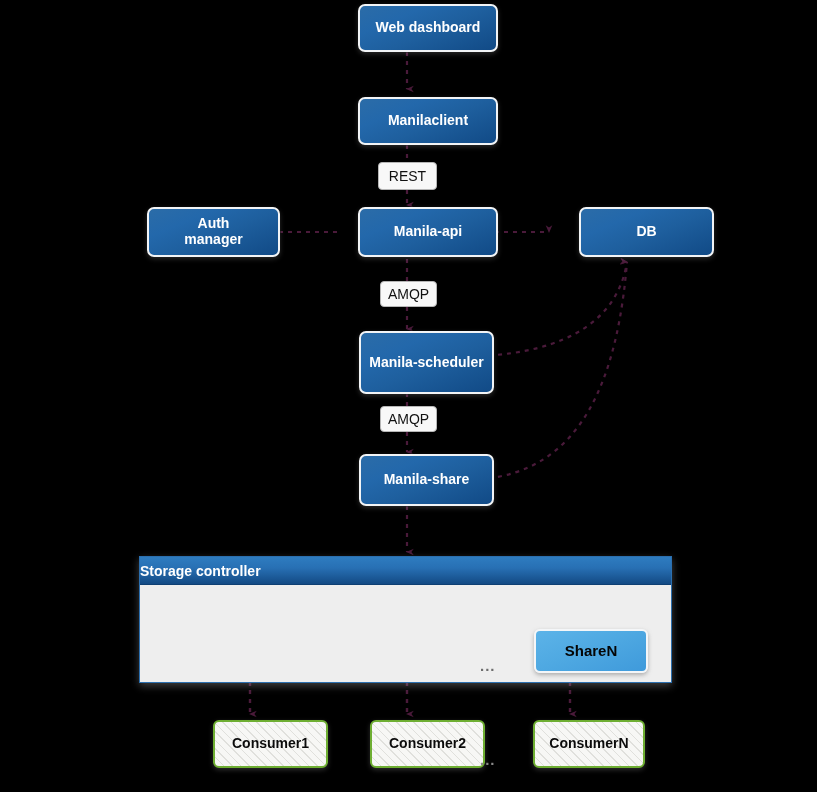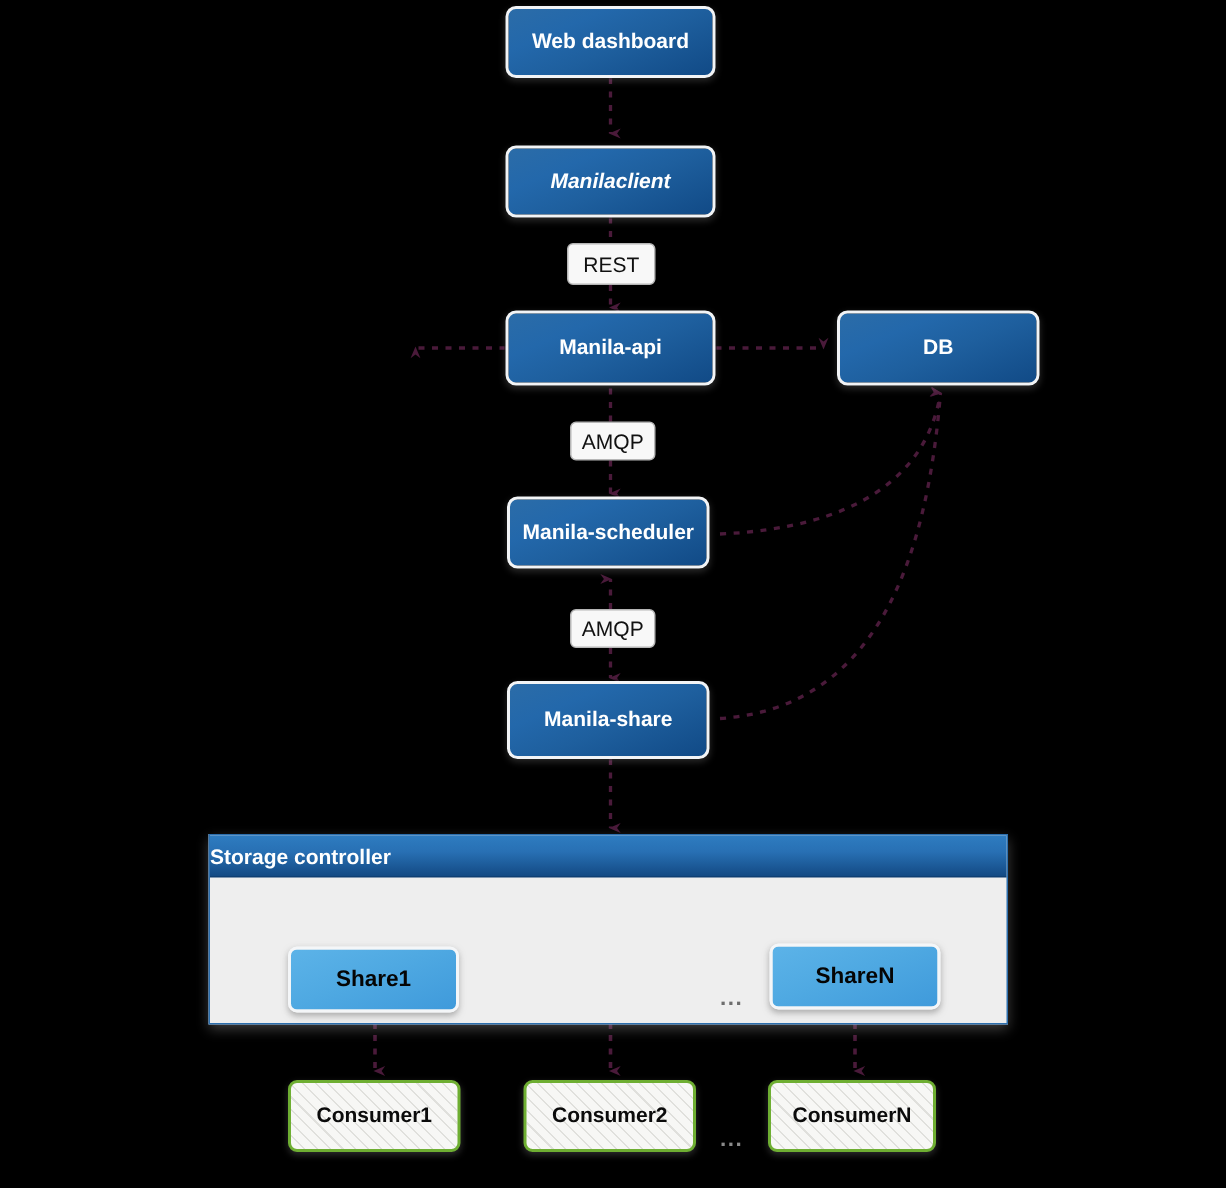--- a/index.html
+++ b/index.html
@@ -31,20 +31,21 @@
 
   
   .node {
     position: absolute;
     box-sizing: border-box;
     display: flex;
     align-items: center;
     justify-content: center;
     border-radius: 7px;
     line-height: 1.12;
+    margin-left: 21px;
   }
 
   
   .blue-box {
     background: linear-gradient(157deg, #2b6ca8 0%, #2368ab 28%, #1e5f9e 55%, #114a86 100%);
     border: 2px solid #f2f4f6;
     color: #ffffff;
     font-weight: bold;
     font-size: 14px;
     box-shadow: 0 2px 5px rgba(255,255,255,0.16), 0 0 0 1px rgba(0,0,0,0.5);
@@ -191,62 +192,63 @@
 
       <line x1="570" y1="686" x2="570" y2="656" marker-end="url(#arrow-solid-up)"></line>
       <line x1="570" y1="690" x2="570" y2="714" marker-end="url(#arrow-down)"></line>
     </g>
   </svg>
 
   <div class="node blue-box" style="left:337px; top:4px; width:140px; height:48px;">
     <span>Web dashboard</span>
   </div>
 
-  <div class="node blue-box" style="left:337px; top:97px; width:140px; height:48px;font-style:italic;">
+  <div class="node blue-box" style="left:337px; top:97px; width:140px; height:48px;">
     <span>Manilaclient</span>
   </div>
 
   <div class="chip" style="left:378px; top:162px; width:59px; height:28px;">
     <span>REST</span>
   </div>
 
+  <div class="node blue-box" style="left:126px; top:207px; width:133px; height:50px; flex-direction:column;">
+    <span>Auth</span>
+    <span>manager</span>
+  </div>
 
   <div class="node blue-box" style="left:337px; top:207px; width:140px; height:50px;">
     <span>Manila-api</span>
   </div>
 
   <div class="node blue-box" style="left:558px; top:207px; width:135px; height:50px;">
     <span>DB</span>
   </div>
 
   <div class="chip" style="left:380px; top:281px; width:57px; height:26px;">
     <span>AMQP</span>
   </div>
 
-  <div class="node blue-box" style="left:338px; top:331px; width:135px; height:48px;">
+  <div class="node blue-box" style="left:338px; top:331px; width:135px; height:63px;">
     <span>Manila-scheduler</span>
   </div>
 
   <div class="chip" style="left:380px; top:406px; width:57px; height:26px;">
     <span>AMQP</span>
   </div>
 
   <div class="node blue-box" style="left:338px; top:454px; width:135px; height:52px;">
     <span>Manila-share</span>
   </div>
 
   <div id="storage-panel" style="left:139px; top:556px; width:533px; height:127px;">
     <div id="storage-header">
       <span>Storage controller</span>
     </div>
     <div id="storage-body">
 
-      <div class="node share-box" style="left:52px; top:46px; width:114px; height:44px;">
-        <span>Share1</span>
-      </div>
 
 
       <span class="ellipsis" style="left:340px; top:73px;">...</span>
 
       <div class="node share-box" style="left:373px; top:44px; width:114px; height:44px;">
         <span>ShareN</span>
       </div>
 
     </div>
   </div>

